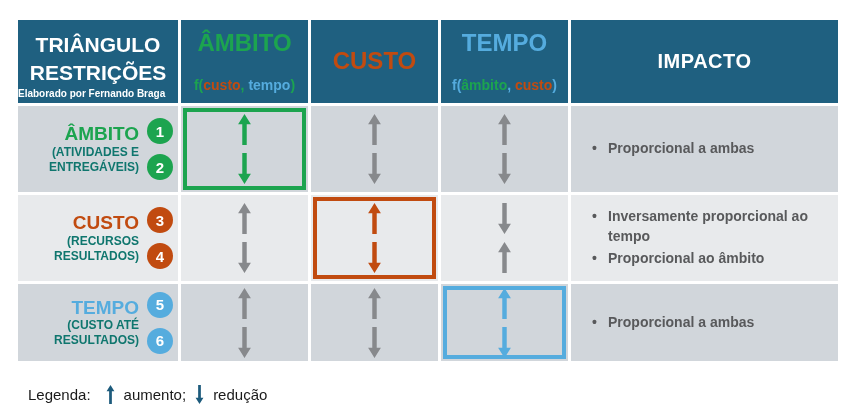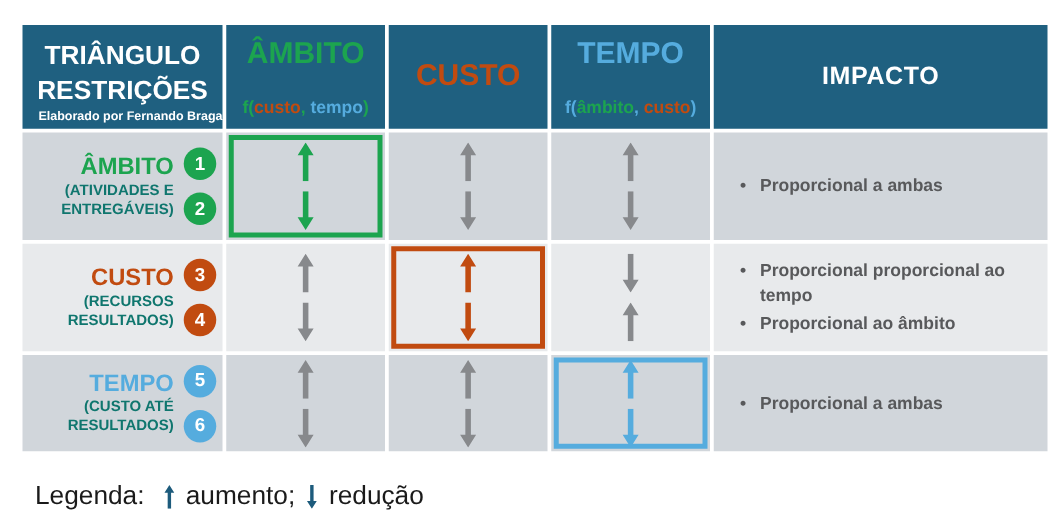--- a/index.html
+++ b/index.html
@@ -4,42 +4,42 @@
 <style>
   html,body{margin:0;padding:0;background:#fff;}
   .page{position:relative;width:850px;height:417px;background:#fff;overflow:hidden;
         font-family:"Liberation Sans",sans-serif;}
   .grid{position:absolute;left:18px;top:20px;width:744px;display:grid;
         grid-template-columns:160px 127px 127px 127px 267px;
         grid-template-rows:83px 86px 86px 77px;gap:3px;background:#fff;}
   .cell{position:relative;display:flex;align-items:center;justify-content:center;}
   .head{background:#1F6080;color:#fff;flex-direction:column;}
   .title-cell .t1{font-weight:bold;font-size:21px;line-height:1.3;text-align:center;max-width:148px;margin-top:-6px;}
-  .title-cell .t2{position:absolute;bottom:4px;left:0;right:0;text-align:right;font-size:10px;font-weight:bold;}
+  .title-cell .t2{position:absolute;bottom:4px;left:0;right:0;text-align:left;font-size:10px;font-weight:bold;}
   .colhead{flex-direction:column;}
   .col-main{font-size:24px;font-weight:bold;line-height:1.1;}
   .col-sub{font-size:14px;font-weight:bold;margin-top:20px;}
   .impact-head span{font-size:20px;font-weight:bold;letter-spacing:.5px;}
   .shade-a{background:#D1D6DB;}
   .shade-b{background:#E8EAEC;}
   .rowlabel{justify-content:flex-end;gap:8px;padding-right:5px;}
   .rl-text{display:flex;flex-direction:column;align-items:flex-end;text-align:right;}
   .rl-title{font-size:19px;font-weight:bold;line-height:1.15;}
   .rl-sub{font-size:12px;font-weight:bold;color:#0f766e;line-height:1.25;max-width:116px;}
   .badges{display:flex;flex-direction:column;gap:10px;}
   .badge{width:26px;height:26px;border-radius:50%;color:#fff;font-weight:bold;font-size:15px;
          display:flex;align-items:center;justify-content:center;}
   .matrix{flex-direction:column;gap:8px;}
   .boxed::after{content:"";position:absolute;inset:2px;border:4px solid var(--bc);pointer-events:none;}
   .arrow{display:flex;line-height:0;}
   .impact{flex-direction:column;align-items:stretch;justify-content:center;padding:0 8px 0 10px;gap:3px;}
   .bullet-line{display:flex;align-items:flex-start;font-size:14px;font-weight:bold;color:#58595B;line-height:1.4;}
   .bullet-dot{flex:none;width:27px;text-align:center;font-size:14px;}
   .legend{position:absolute;left:28px;top:385px;display:flex;align-items:center;gap:7px;
-          font-size:21px;color:#1a1a1a;}
+          font-size:15px;color:#1a1a1a;}
   .legend .lg-label{margin-right:6px;}
   .legend .arrow{margin:0 2px;}
 </style>
 </head>
 <body>
 
 <div class="page">
   <div class="grid">
 
     <div class="cell head title-cell">
@@ -156,21 +156,21 @@
         </span>
         <span class="arrow">
           <svg width="15" height="31" viewBox="0 0 14 32" xmlns="http://www.w3.org/2000/svg">
             <path d="M7 0 L13.6 10.5 H9.3 V32 H4.7 V10.5 H0.4 Z" fill="#87898C"></path>
           </svg>
         </span>
       </div>
     <div class="cell impact shade-b">
         <div class="bullet-line">
           <span class="bullet-dot">•</span>
-          <span>Proporcional proporcional ao tempo</span>
+          <span>Inversamente proporcional ao tempo</span>
         </div>
         <div class="bullet-line">
           <span class="bullet-dot">•</span>
           <span>Proporcional ao âmbito</span>
         </div>
       </div>
 
     <div class="cell rowlabel shade-a">
         <div class="rl-text">
           <div class="rl-title" style="color: rgb(85, 172, 222);">TEMPO</div>

